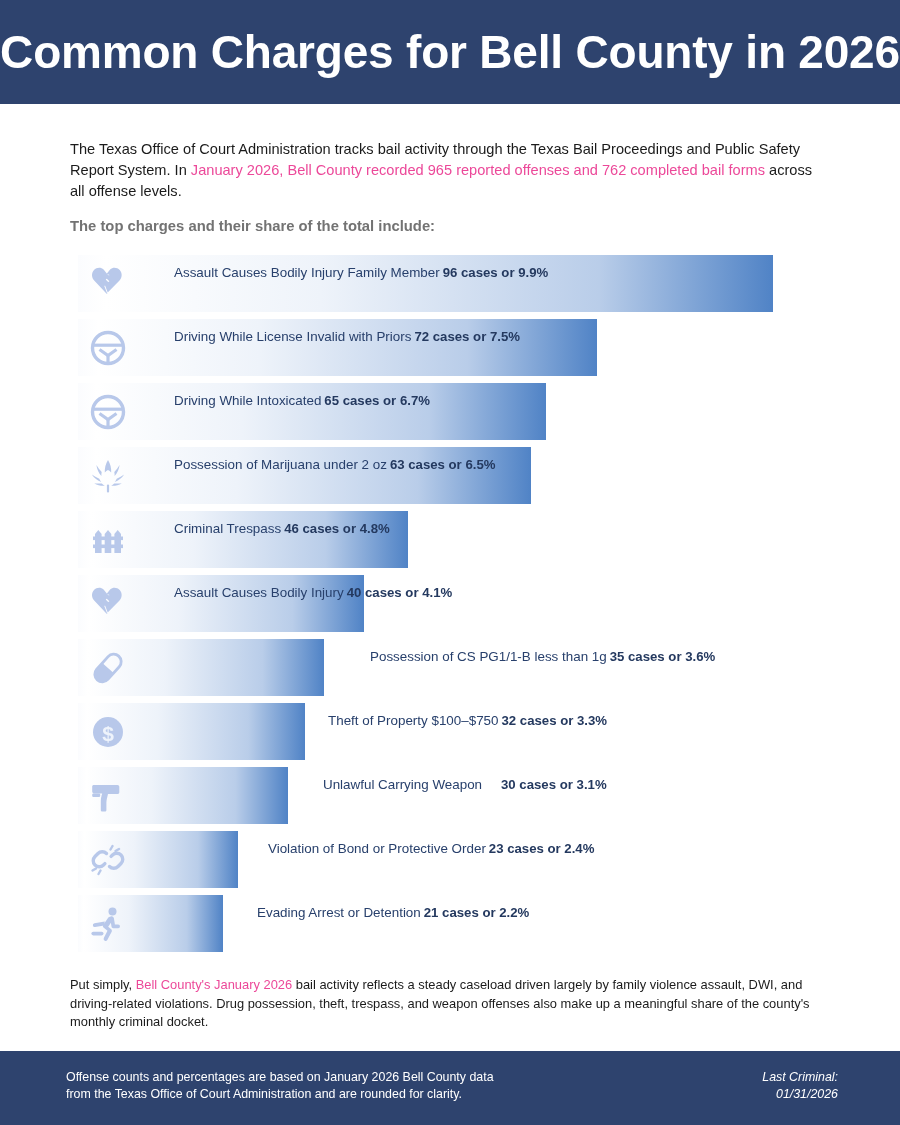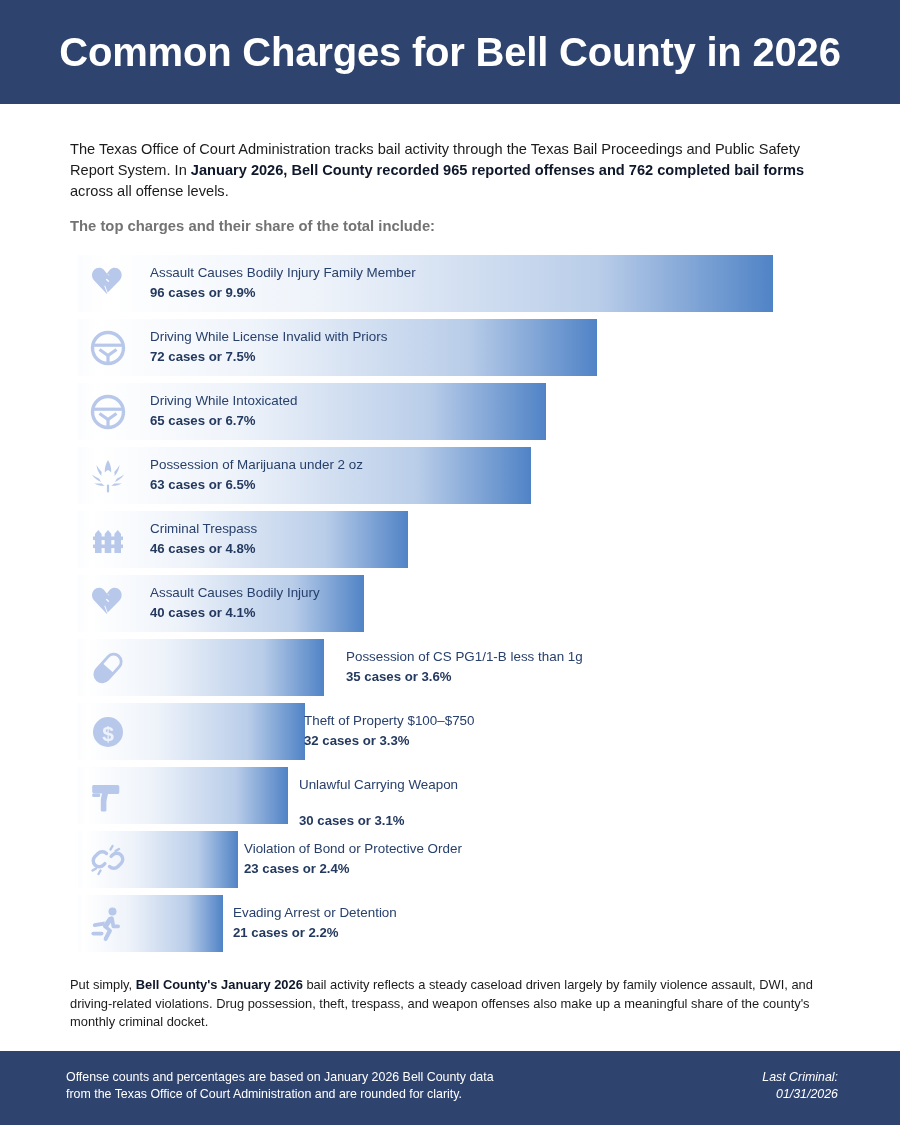--- a/index.html
+++ b/index.html
@@ -25,39 +25,39 @@
     left: 0; top: 0;
     width: 900px;
     height: 104px;
     background: #2e436e;
     display: flex;
     align-items: center;
     justify-content: center;
   }
   .header-title {
     color: #ffffff;
-    font-size: 40px;
+    font-size: 46px;
     font-weight: bold;
     letter-spacing: -0.2px;
     text-align: center;
     white-space: nowrap;
   }
 
   
   .intro {
     position: absolute;
     left: 70px; top: 139px;
     width: 760px;
     font-size: 14.6px;
     line-height: 21px;
     color: #1b1b1b;
   }
   .hl {
-    color: #0f172a;
-    font-weight: bold;
+    color: #ec4899;
+    font-weight: normal;
   }
 
   .subhead {
     position: absolute;
     left: 70px; top: 218px;
     font-size: 14.8px;
     font-weight: bold;
     color: #737373;
   }
 
@@ -85,23 +85,23 @@
     height: 42px;
     display: flex;
     align-items: center;
     justify-content: center;
   }
   .icon-wrap svg { display: block; }
   .labels {
     position: absolute;
     top: 9px;
     display: flex;
-    flex-direction: column;
     justify-content: center;
     gap: 3px;
+    margin-left: 24px;
   }
   .lbl-name {
     font-size: 13.4px;
     color: #28406c;
     line-height: 17px;
     white-space: nowrap;
   }
   .lbl-stat {
     font-size: 13.2px;
     font-weight: bold;

